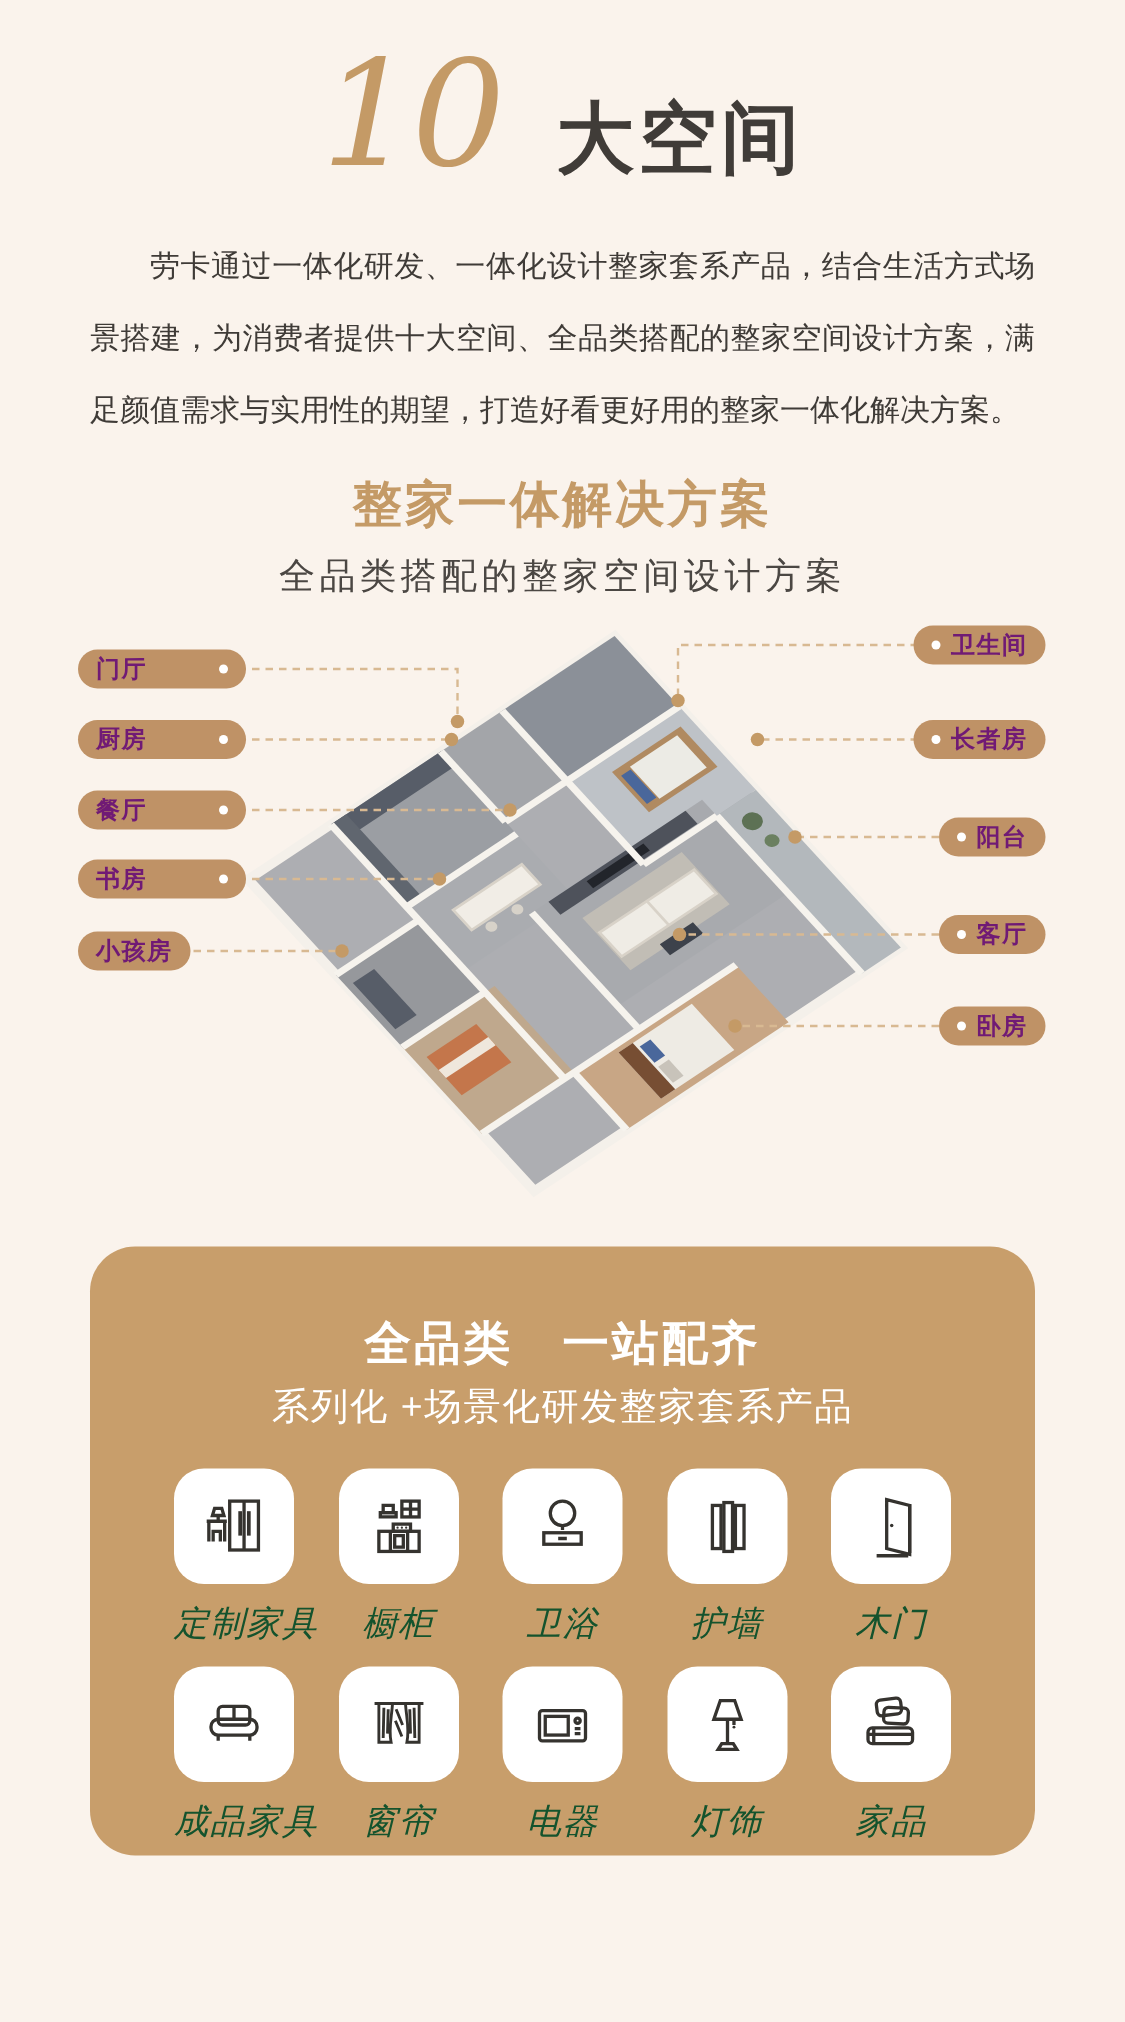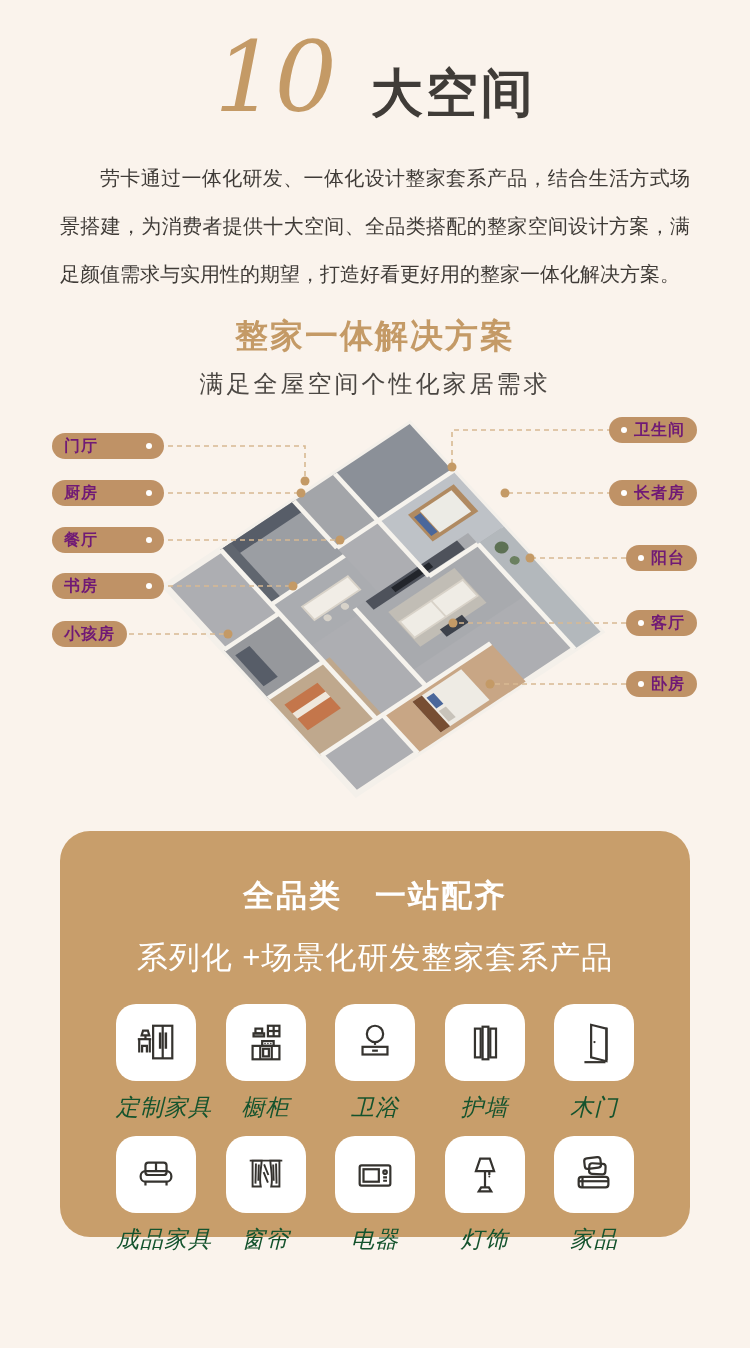--- a/index.html
+++ b/index.html
@@ -56,21 +56,21 @@
   .card{
     width:630px;height:406px;margin:17px auto 0;
     background:#c89e6b;border-radius:30px;
     box-sizing:border-box;padding:44px 56px 0;
     color:#fff;
   }
   .card h2{
     margin:0;text-align:center;font-size:31px;font-weight:bold;letter-spacing:2px;
   }
   .card .card-sub{
-    margin:20px 0 0;text-align:center;font-size:31px;letter-spacing:1px;
+    margin:4px 0 0;text-align:center;font-size:25px;letter-spacing:1px;
   }
   .grid{
     margin-top:25px;
     display:grid;grid-template-columns:repeat(5,80px);
     justify-content:space-between;row-gap:13px;
   }
   .cell{width:80px;text-align:center;}
   .tile{
     width:80px;height:77px;background:#fff;border-radius:20px;
     display:flex;align-items:center;justify-content:center;
@@ -87,21 +87,21 @@
 
   <header class="hero">
     <span class="hero-number">10</span>
     <span class="hero-title">大空间</span>
   </header>
 
   <p class="intro">劳卡通过一体化研发、一体化设计整家套系产品，结合生活方式场景搭建，为消费者提供十大空间、全品类搭配的整家空间设计方案，满足颜值需求与实用性的期望，打造好看更好用的整家一体化解决方案。</p>
 
   <section class="solution">
     <h2>整家一体解决方案</h2>
-    <p>满足全屋空间个性化家居需求</p>
+    <p>全品类搭配的整家空间设计方案</p>
   </section>
 
   <div class="figure">
 
     <svg class="planmap" viewBox="0 0 750 412">
 
       <g transform="translate(383,207) scale(1,0.85) rotate(-38)">
         <rect x="-155" y="-155" width="310" height="310" fill="#adaeb2" stroke="#f4f0ea" stroke-width="7"></rect>
 
         <rect x="60" y="-155" width="95" height="70" fill="#8b9098"></rect>

